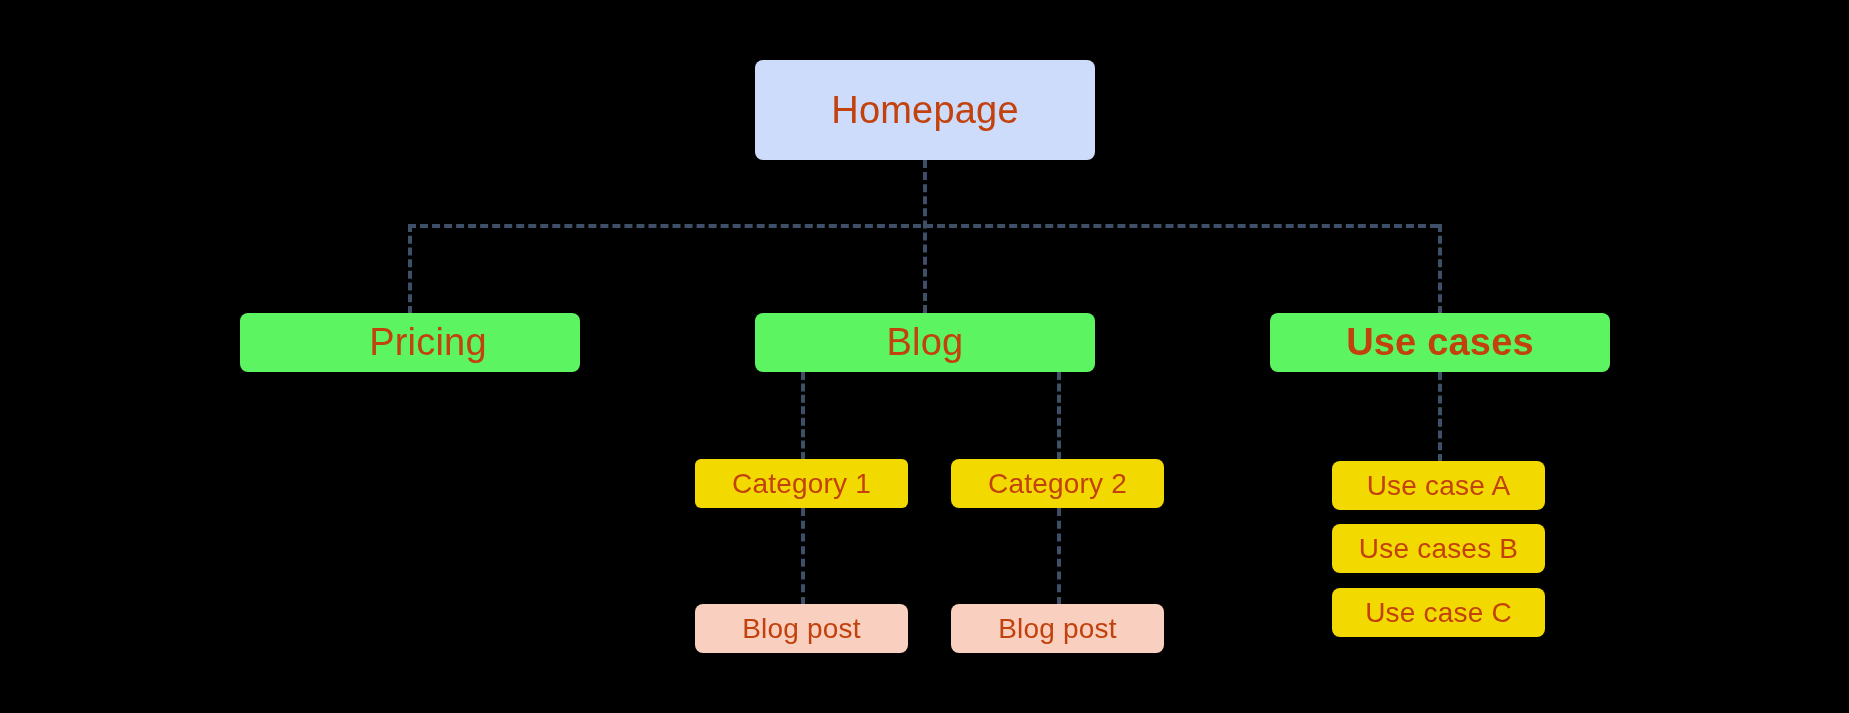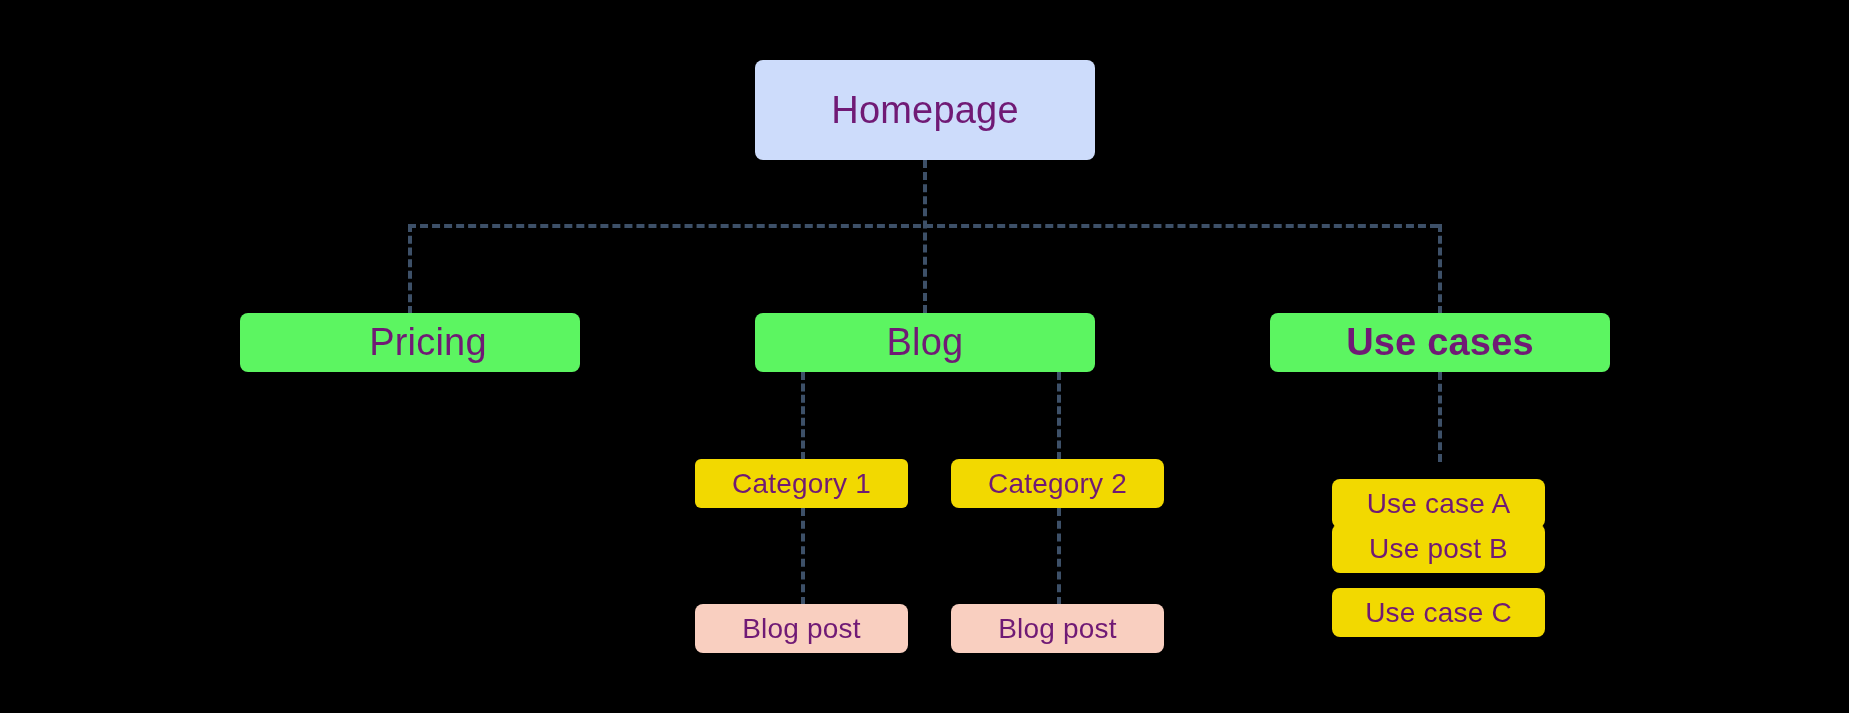--- a/index.html
+++ b/index.html
@@ -17,21 +17,21 @@
     background: #000000;
     overflow: hidden;
   }
   .node {
     position: absolute;
     box-sizing: border-box;
     display: flex;
     align-items: center;
     justify-content: center;
     text-align: center;
-    color: #701a75;
+    color: #c2410c;
     border-radius: 8px;
     z-index: 3;
     white-space: nowrap;
     letter-spacing: 0.2px;
   }
   .node-home {
     background: #cddcfb;
     font-size: 38px;
   }
   .node-section {
@@ -109,25 +109,25 @@
   </div>
 
   <div class="node node-post" style="left:695px; top:604px; width:213px; height:49px;">
     <span>Blog post</span>
   </div>
 
   <div class="node node-post" style="left:951px; top:604px; width:213px; height:49px;">
     <span>Blog post</span>
   </div>
 
-  <div class="node node-usecase" style="left:1332px; top:479px; width:213px; height:49px;">
+  <div class="node node-usecase" style="left:1332px; top:461px; width:213px; height:49px;">
     <span>Use case A</span>
   </div>
 
   <div class="node node-usecase" style="left:1332px; top:524px; width:213px; height:49px;">
-    <span>Use post B</span>
+    <span>Use cases B</span>
   </div>
 
   <div class="node node-usecase" style="left:1332px; top:588px; width:213px; height:49px;">
     <span>Use case C</span>
   </div>
 
 </div>
 
 </body></html>

